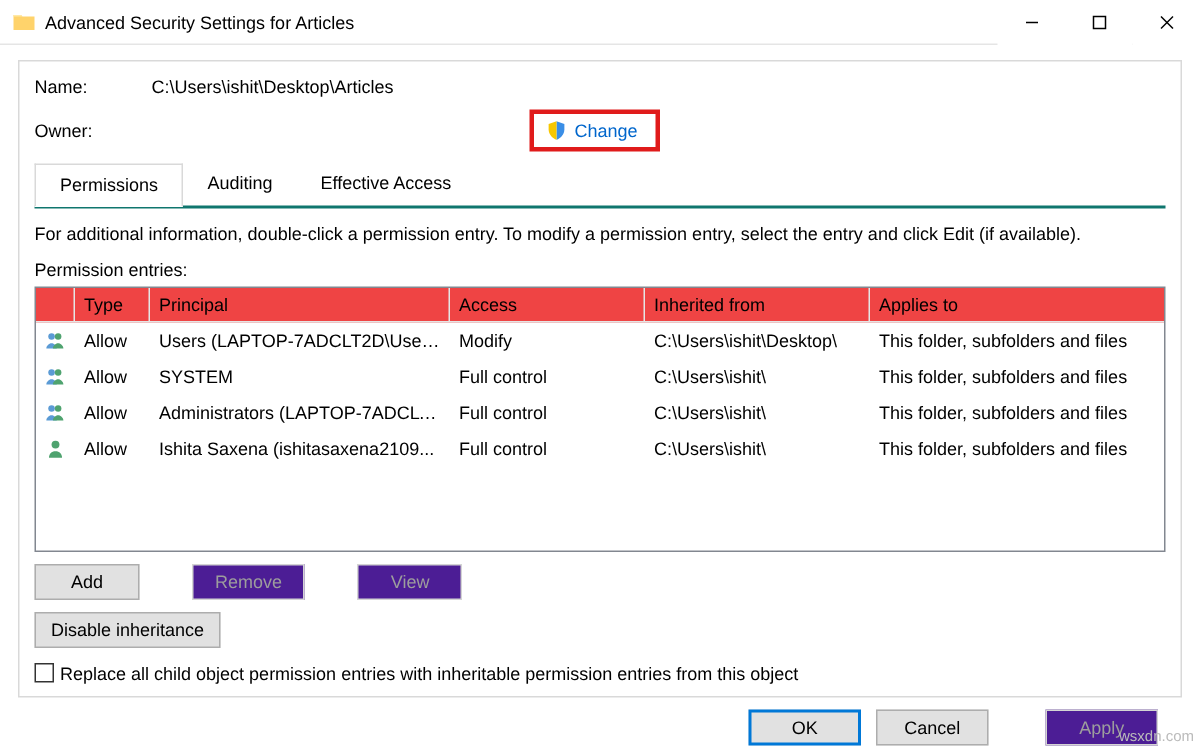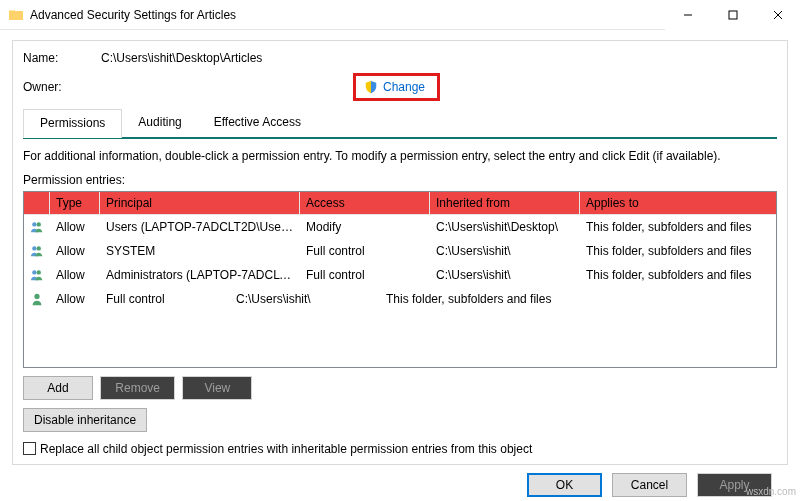--- a/index.html
+++ b/index.html
@@ -29,21 +29,21 @@
     .grid-body .grow .cell { padding: 2px 6px; font-size: 12px; white-space: nowrap; overflow: hidden; text-overflow: ellipsis; }
     .col-icon { width: 26px; flex-shrink: 0; display: flex; align-items: center; justify-content: center; }
     .col-type { width: 50px; flex-shrink: 0; }
     .col-principal { width: 200px; flex-shrink: 0; }
     .col-access { width: 130px; flex-shrink: 0; }
     .col-inherited { width: 150px; flex-shrink: 0; }
     .col-applies { flex: 1; }
     .grid-spacer { height: 56px; }
     .btnrow { margin-top: 8px; }
     .btn { display: inline-block; min-width: 70px; text-align: center; padding: 4px 14px; font-size: 12px; border: 1px solid #adadad; background: #e1e1e1; margin-right: 4px; cursor: pointer; }
-    .btn.disabled { color: #9d9d9d; background: #404040; border-color: #d4d4d4; cursor: default; }
+    .btn.disabled { color: #9d9d9d; background: #4c1d95; border-color: #d4d4d4; cursor: default; margin-left: 28px; }
     .btn.primary { border: 2px solid #0078d7; background: #e1e1e1; padding: 3px 22px; }
     .checkbox-row { display: flex; align-items: flex-start; margin-top: 10px; font-size: 12px; }
     .checkbox-row .box { width: 13px; height: 13px; border: 1px solid #333; margin-right: 4px; }
     .footer { display: flex; justify-content: flex-end; padding: 8px 12px 0 12px; gap: 6px; }
     .footer .btn { min-width: 75px; }
     .watermark { position: absolute; bottom: 4px; right: 4px; font-size: 10px; color: #bbb; }
     .people-icon { width: 16px; height: 16px; }
   </style>
 </head>
 <body>
@@ -157,20 +157,21 @@
               <div class="cell col-applies">This folder, subfolders and files</div>
             </div>
             <div class="grow">
               <div class="cell col-icon">
                 <svg class="people-icon" viewBox="0 0 16 16">
                   <circle cx="8" cy="5" r="3" fill="#4fa36f"></circle>
                   <path d="M3 15c0-3 2-5 5-5s5 2 5 5" fill="#4fa36f"></path>
                 </svg>
               </div>
               <div class="cell col-type">Allow</div>
+              <div class="cell col-principal">Ishita Saxena (ishitasaxena2109...</div>
               <div class="cell col-access">Full control</div>
               <div class="cell col-inherited">C:\Users\ishit\</div>
               <div class="cell col-applies">This folder, subfolders and files</div>
             </div>
           </div>
         <div class="grid-spacer"></div>
       </div>
 
       <div class="btnrow">
         <span class="btn">Add</span>

